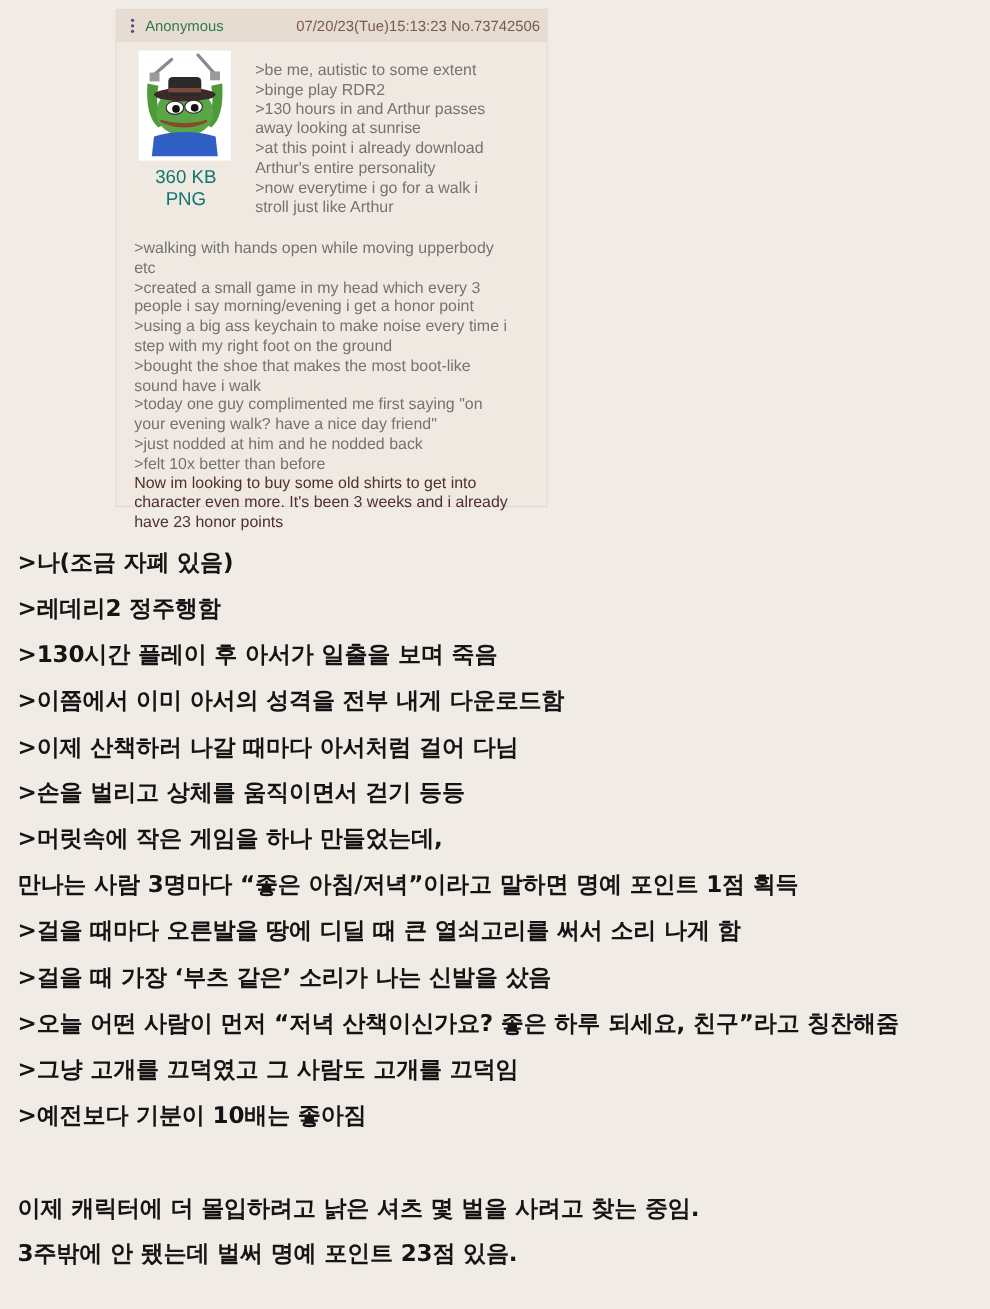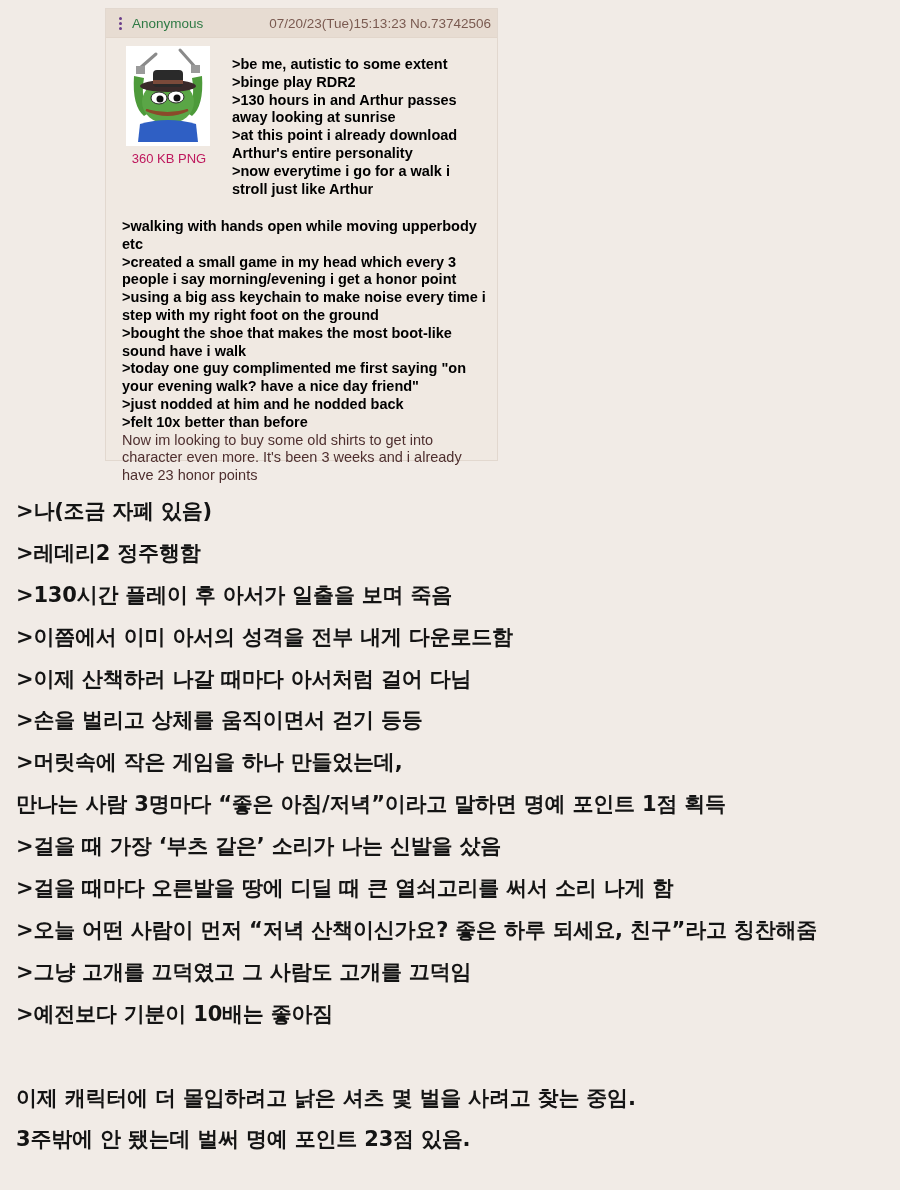--- a/index.html
+++ b/index.html
@@ -28,26 +28,26 @@
   .menu-dots span { width: 3px; height: 3px; border-radius: 50%; background: #6a3d8a; display:block; }
   .poster-name { color: #2f7a45; font-weight: normal; margin-left: 4px; }
   .post-meta { margin-left: auto; margin-right: 6px; color: #7a5a50; font-size: 13.5px; }
   .post-body { position: relative; padding: 0 0 0 14px; }
   .thumb-wrap {
     position: absolute; left: 20px; top: 8px; width: 86px; text-align: center;
   }
   .thumb {
     width: 84px; height: 100px; background: #fff; position: relative; overflow: hidden;
   }
-  .filesize { font-size: 13px; color: #be185d; margin-top: 5px; }
+  .filesize { font-size: 17px; color: #0f766e; margin-top: 5px; }
   .text {
     font-size: 14.5px; line-height: 17.8px; color: #7f9a4d;
   }
   .text .line { white-space: pre; display: block; }
-  .text .greentext { color: #000000; font-weight: bold; }
+  .text .greentext { color: #737373; }
   .text .plain { color: #4e2f2f; }
   .text-top { position: absolute; left: 126px; top: 18px; width: 260px; }
   .text-bottom { position: absolute; left: 16px; top: 180px; width: 370px; }
 
   .ko {
     position: absolute; left: 16px; top: 496px;
     font-family: "DejaVu Sans", sans-serif;
     font-size: 21px; font-weight: bold; color: #141414;
   }
   .ko .kline { display: block; height: 41.9px; line-height: 30px; white-space: nowrap; letter-spacing: -0.2px; }
@@ -137,21 +137,21 @@
 
 <div class="ko">
   <span class="kline">&gt;나(조금 자폐 있음)</span>
   <span class="kline">&gt;레데리2 정주행함</span>
   <span class="kline">&gt;130시간 플레이 후 아서가 일출을 보며 죽음</span>
   <span class="kline">&gt;이쯤에서 이미 아서의 성격을 전부 내게 다운로드함</span>
   <span class="kline">&gt;이제 산책하러 나갈 때마다 아서처럼 걸어 다님</span>
   <span class="kline">&gt;손을 벌리고 상체를 움직이면서 걷기 등등</span>
   <span class="kline">&gt;머릿속에 작은 게임을 하나 만들었는데,</span>
   <span class="kline">만나는 사람 3명마다 “좋은 아침/저녁”이라고 말하면 명예 포인트 1점 획득</span>
+  <span class="kline">&gt;걸을 때마다 오른발을 땅에 디딜 때 큰 열쇠고리를 써서 소리 나게 함</span>
   <span class="kline">&gt;걸을 때 가장 ‘부츠 같은’ 소리가 나는 신발을 샀음</span>
-  <span class="kline">&gt;걸을 때마다 오른발을 땅에 디딜 때 큰 열쇠고리를 써서 소리 나게 함</span>
   <span class="kline">&gt;오늘 어떤 사람이 먼저 “저녁 산책이신가요? 좋은 하루 되세요, 친구”라고 칭찬해줌</span>
   <span class="kline">&gt;그냥 고개를 끄덕였고 그 사람도 고개를 끄덕임</span>
   <span class="kline">&gt;예전보다 기분이 10배는 좋아짐</span>
   <span class="kline spacer"></span>
   <span class="kline">이제 캐릭터에 더 몰입하려고 낡은 셔츠 몇 벌을 사려고 찾는 중임.</span>
   <span class="kline">3주밖에 안 됐는데 벌써 명예 포인트 23점 있음.</span>
 </div>
 
 </body></html>

